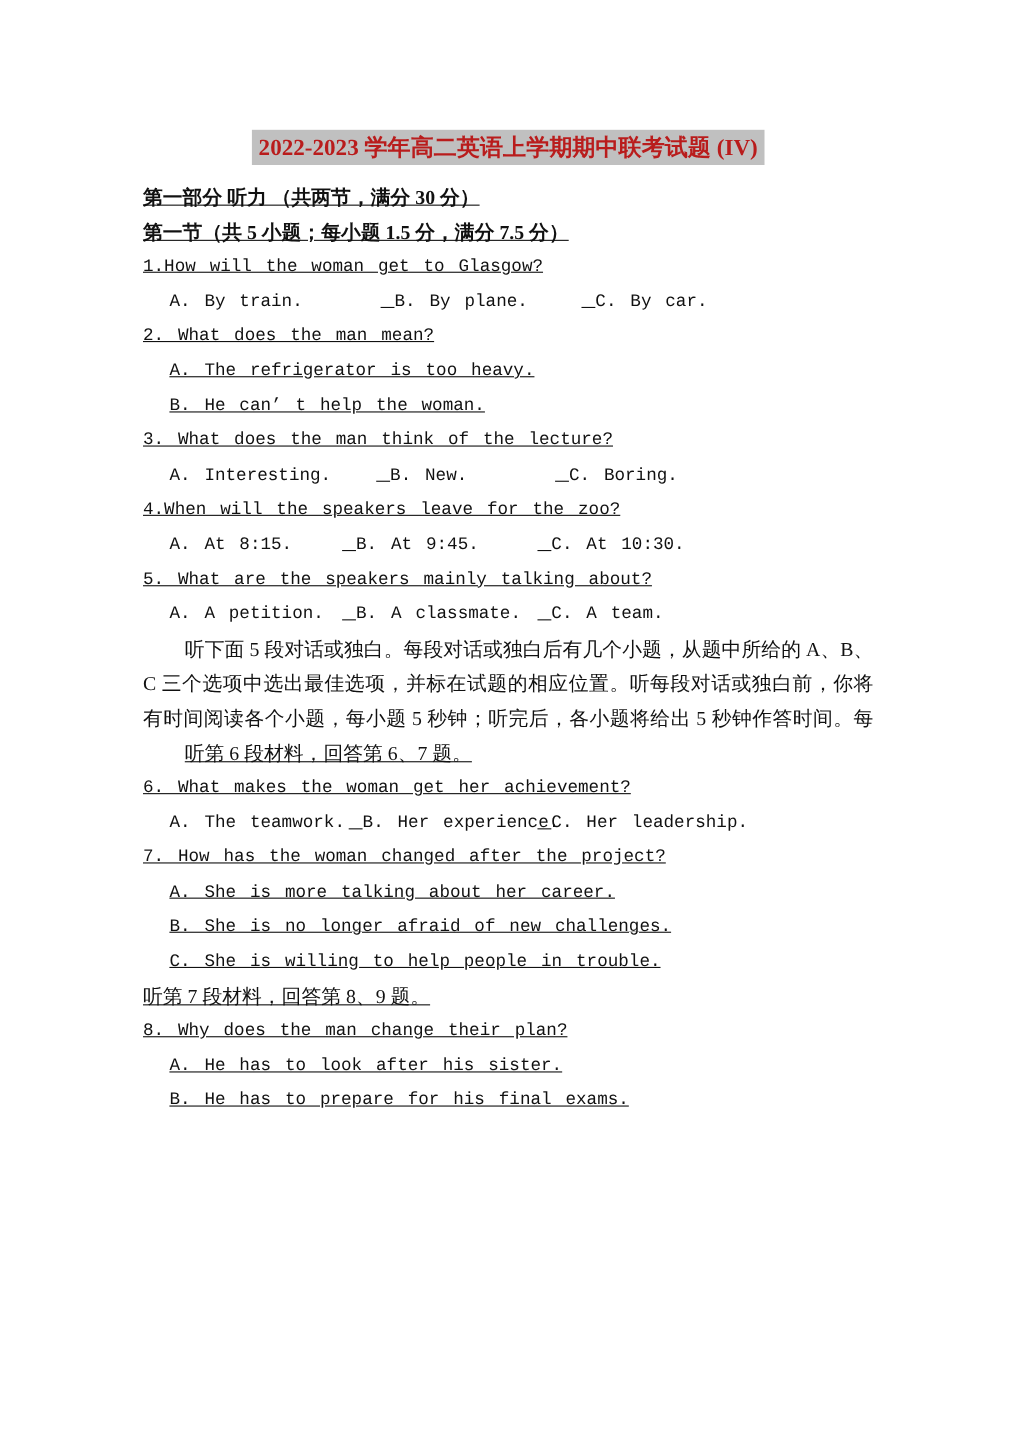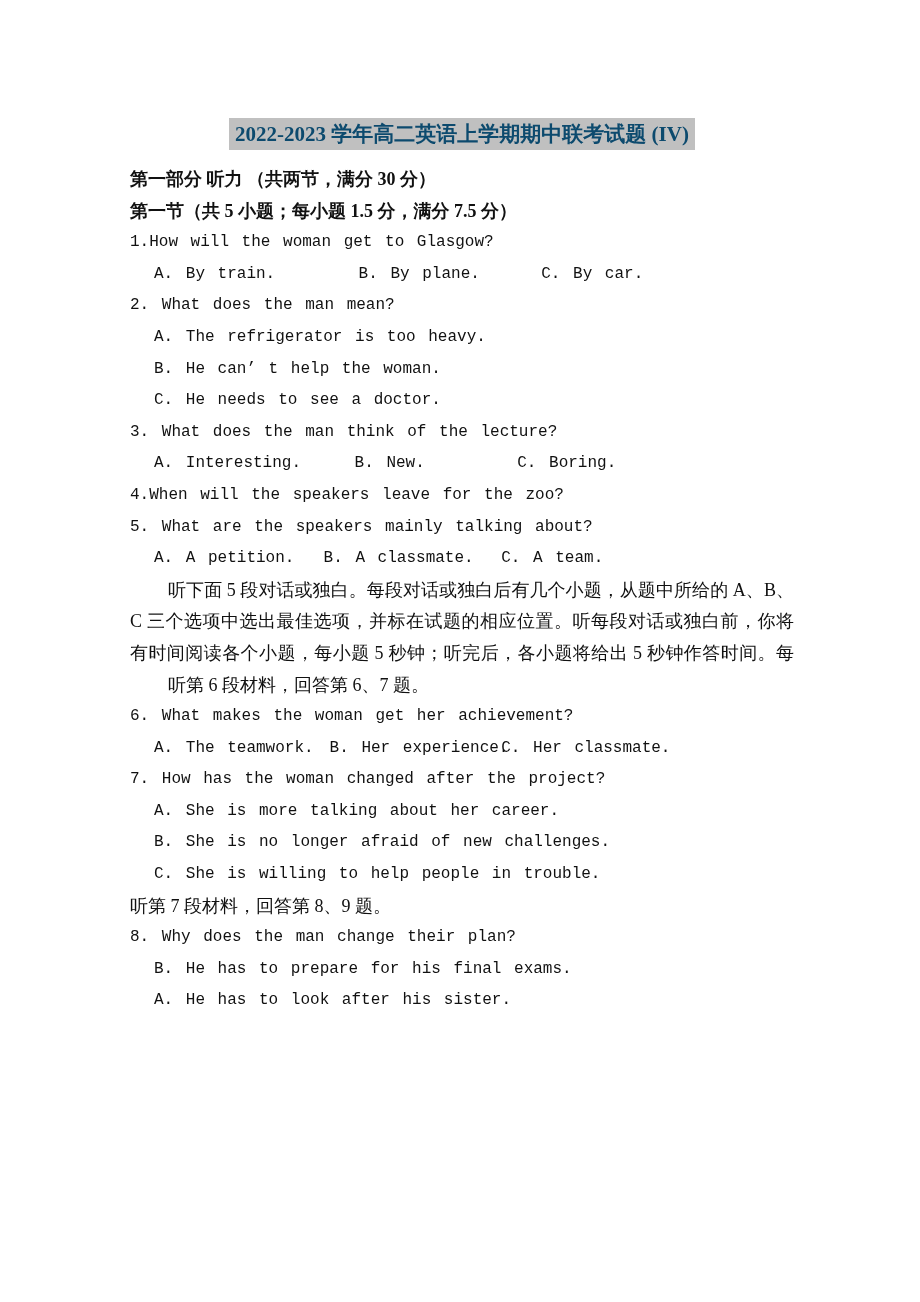--- a/index.html
+++ b/index.html
@@ -16,33 +16,34 @@
     left:130px; top:118px;
     width:664px;
   }
   .title-line {
     height:46px;
     text-align:center;
   }
   .title-hl {
     display:inline-block;
     background:#c0c0c0;
-    color:#0c4a6e;
+    color:#b91c1c;
     font-family:"Liberation Serif","DejaVu Serif",serif;
     font-weight:bold;
     font-size:21px;
     line-height:30px;
     padding:1px 6px;
     white-space:nowrap;
   }
   .line {
     height:31.6px;
     line-height:31.6px;
     white-space:nowrap;
     overflow:visible;
+    text-decoration:underline;
   }
   .para {
     height:94.8px;
     line-height:31.6px;
     text-align:justify;
     overflow:hidden;
   }
   .zh {
     font-family:"Liberation Serif","DejaVu Serif",serif;
     font-size:18px;
@@ -78,55 +79,59 @@
     <div class="line en">1.How will the woman get to Glasgow?</div>
     <div class="line en optrow optindent">
       <span class="opt" style="width:192px">A. By train.</span>
       <span class="opt" style="width:170px">B. By plane.</span>
       <span class="opt">C. By car.</span>
     </div>
 
     <div class="line en">2. What does the man mean?</div>
     <div class="line en optindent">A. The refrigerator is too heavy.</div>
     <div class="line en optindent">B. He can’ t help the woman.</div>
-    <div class="line en optindent">C. He needs to see a doctor.</div>
 
     <div class="line en">3. What does the man think of the lecture?</div>
     <div class="line en optrow optindent">
       <span class="opt" style="width:188px">A. Interesting.</span>
       <span class="opt" style="width:150px">B. New.</span>
       <span class="opt">C. Boring.</span>
     </div>
 
     <div class="line en">4.When will the speakers leave for the zoo?</div>
+    <div class="line en optrow optindent">
+      <span class="opt" style="width:157px">A. At 8:15.</span>
+      <span class="opt" style="width:165px">B. At 9:45.</span>
+      <span class="opt">C. At 10:30.</span>
+    </div>
 
     <div class="line en">5. What are the speakers mainly talking about?</div>
     <div class="line en optrow optindent">
       <span class="opt" style="width:157px">A. A petition.</span>
       <span class="opt" style="width:165px">B. A classmate.</span>
       <span class="opt">C. A team.</span>
     </div>
 
 
     <div class="para zh indent2">听下面 5 段对话或独白。每段对话或独白后有几个小题，从题中所给的 A、B、C 三个选项中选出最佳选项，并标在试题的相应位置。听每段对话或独白前，你将有时间阅读各个小题，每小题 5 秒钟；听完后，各小题将给出 5 秒钟作答时间。每段对话或独白读两遍。</div>
 
     <div class="line zh indent2">听第 6 段材料，回答第 6、7 题。</div>
 
     <div class="line en">6. What makes the woman get her achievement?</div>
     <div class="line en optrow optindent">
       <span class="opt" style="width:163px">A. The teamwork.</span>
       <span class="opt" style="width:159px">B. Her experience.</span>
-      <span class="opt">C. Her classmate.</span>
+      <span class="opt">C. Her leadership.</span>
     </div>
 
     <div class="line en">7. How has the woman changed after the project?</div>
     <div class="line en optindent">A. She is more talking about her career.</div>
     <div class="line en optindent">B. She is no longer afraid of new challenges.</div>
     <div class="line en optindent">C. She is willing to help people in trouble.</div>
 
     <div class="line zh">听第 7 段材料，回答第 8、9 题。</div>
 
     <div class="line en">8. Why does the man change their plan?</div>
+    <div class="line en optindent">A. He has to look after his sister.</div>
     <div class="line en optindent">B. He has to prepare for his final exams.</div>
-    <div class="line en optindent">A. He has to look after his sister.</div>
 
   </div>
 </div>
 
 </body></html>

